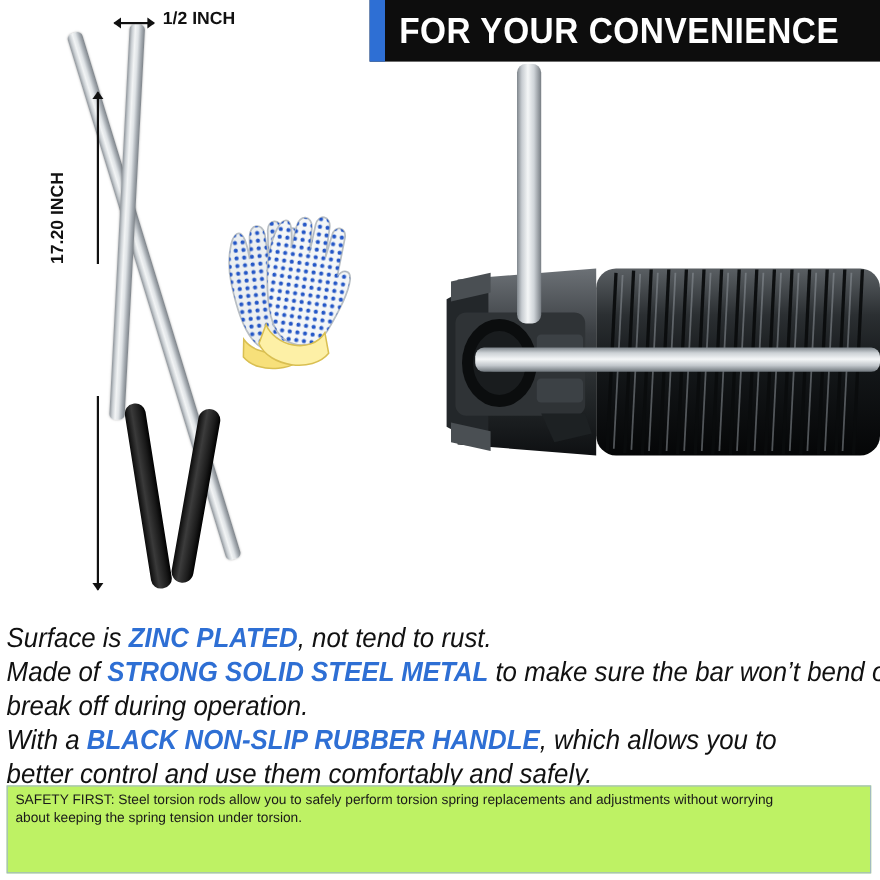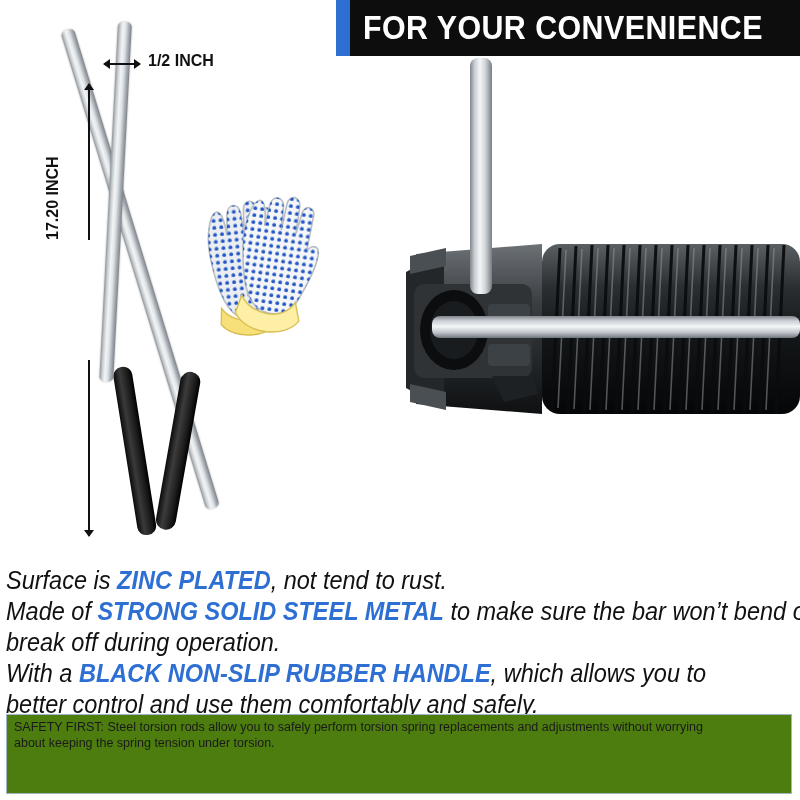--- a/index.html
+++ b/index.html
@@ -103,21 +103,20 @@
     transform-origin: top center;
   }
 
   
   #dim-width-wrap {
     position: absolute;
     left: 104px;
     top: 6px;
     width: 130px;
     height: 26px;
-    margin-top: 43px;
   }
   #dim-width-line {
     position: absolute;
     left: 0px;
     top: 14px;
     width: 36px;
     height: 1.6px;
     background: #111111;
   }
   #dim-width-line::before, #dim-width-line::after {
@@ -219,21 +218,21 @@
   }
 
   
   #safety-box {
     position: absolute;
     left: 6px;
     top: 714px;
     width: 786px;
     height: 80px;
     border: 1px solid #9fb6c9;
-    background: #4d7c0f;
+    background: #bef264;
     box-sizing: border-box;
     padding: 5px 7px;
   }
   .safety-line {
     font-size: 12.5px;
     line-height: 15.5px;
     color: #1a1a1a;
   }
 </style>
 </head>

